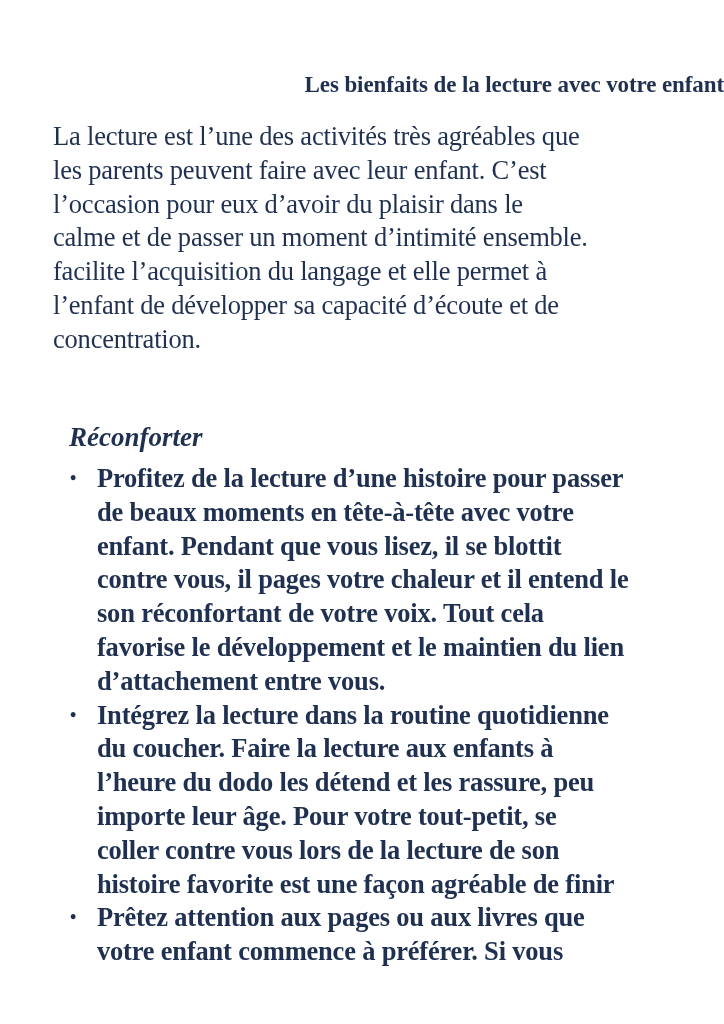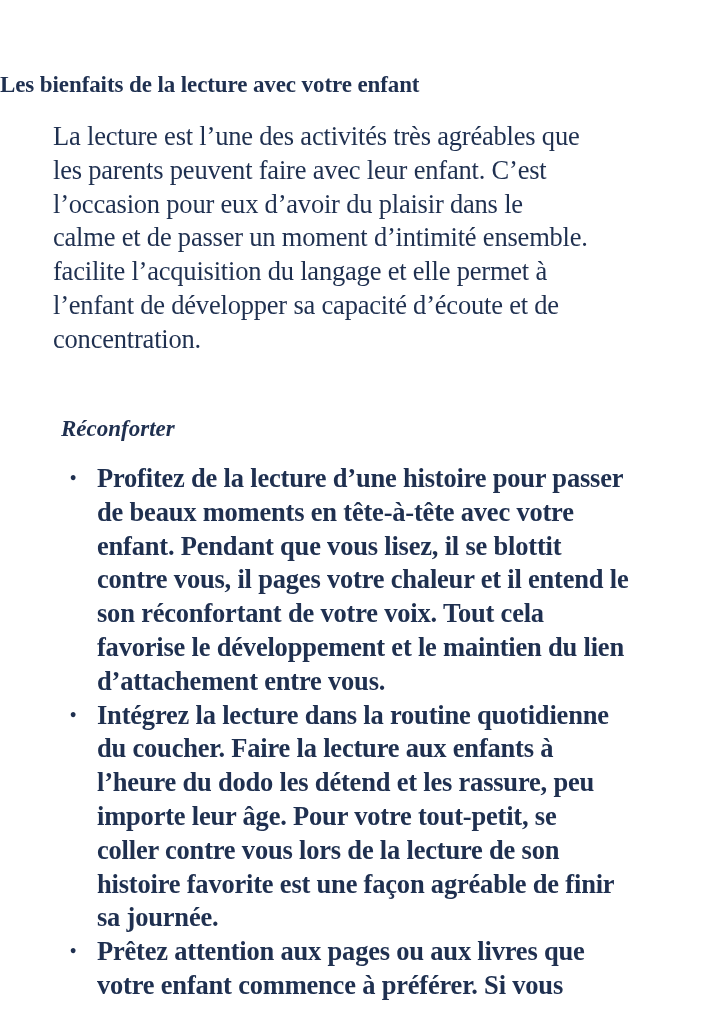--- a/index.html
+++ b/index.html
@@ -20,21 +20,21 @@
       left: 0;
       top: 0;
       width: 724px;
       height: 1024px;
     }
     .title {
       position: absolute;
       top: 70px;
       left: 0;
       width: 724px;
-      text-align: left;
+      text-align: right;
       font-weight: bold;
       font-size: 23px;
       line-height: 30px;
       letter-spacing: -0.1px;
     }
     .intro {
       position: absolute;
       top: 120px;
       left: 53px;
       width: 640px;
@@ -43,23 +43,23 @@
       line-height: 33.8px;
       margin: 0;
       letter-spacing: -0.2px;
     }
     .section-heading {
       position: absolute;
       top: 405px;
       left: 53px;
       font-weight: bold;
       font-style: italic;
-      font-size: 23px;
+      font-size: 27px;
       line-height: 32px;
-      margin: 8px;
+      margin: 16px;
     }
     .bullet-list {
       position: absolute;
       top: 462px;
       left: 60px;
       width: 640px;
       margin: 0;
       padding: 0;
       list-style: none;
       font-weight: bold;
@@ -113,21 +113,20 @@
       <span class="line">d’attachement entre vous.</span>
     </li>
     <li class="bullet-item">
       <span class="bullet-marker">•</span>
       <span class="line">Intégrez la lecture dans la routine quotidienne</span>
       <span class="line">du coucher. Faire la lecture aux enfants à</span>
       <span class="line">l’heure du dodo les détend et les rassure, peu</span>
       <span class="line">importe leur âge. Pour votre tout-petit, se</span>
       <span class="line">coller contre vous lors de la lecture de son</span>
       <span class="line">histoire favorite est une façon agréable de finir</span>
-      <span class="line">sa journée.</span>
     </li>
     <li class="bullet-item">
       <span class="bullet-marker">•</span>
       <span class="line">Prêtez attention aux pages ou aux livres que</span>
       <span class="line">votre enfant commence à préférer. Si vous</span>
     </li>
   </ul>
 </div>
 
 </body></html>

